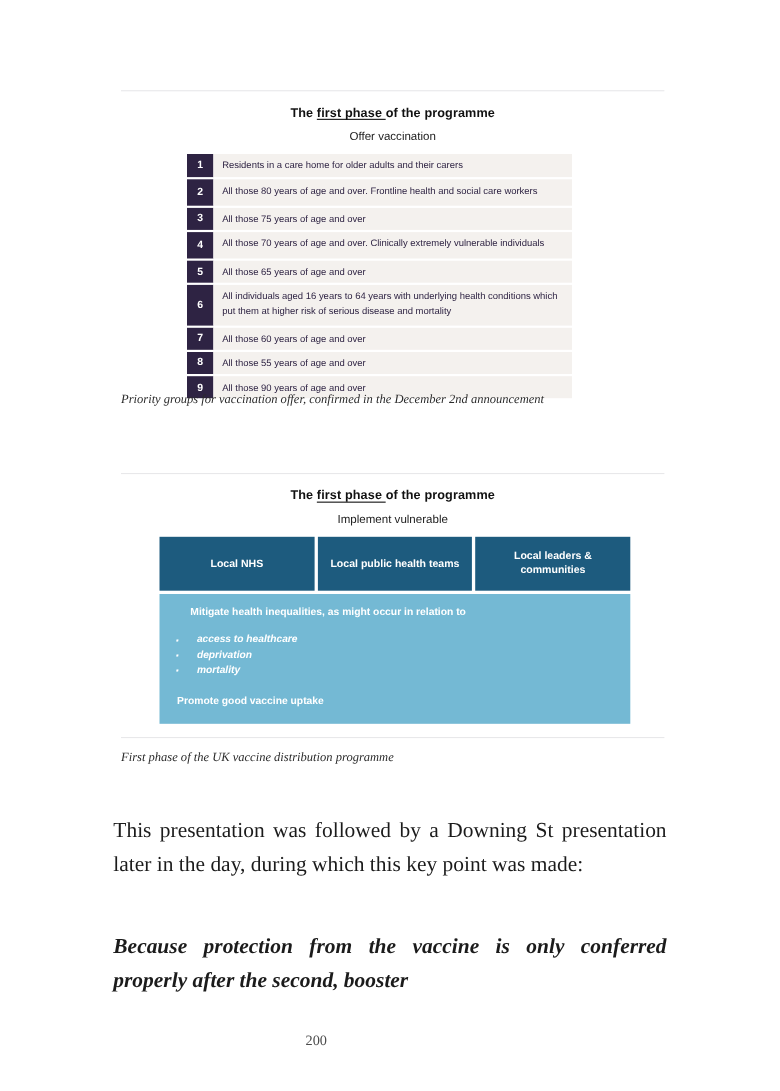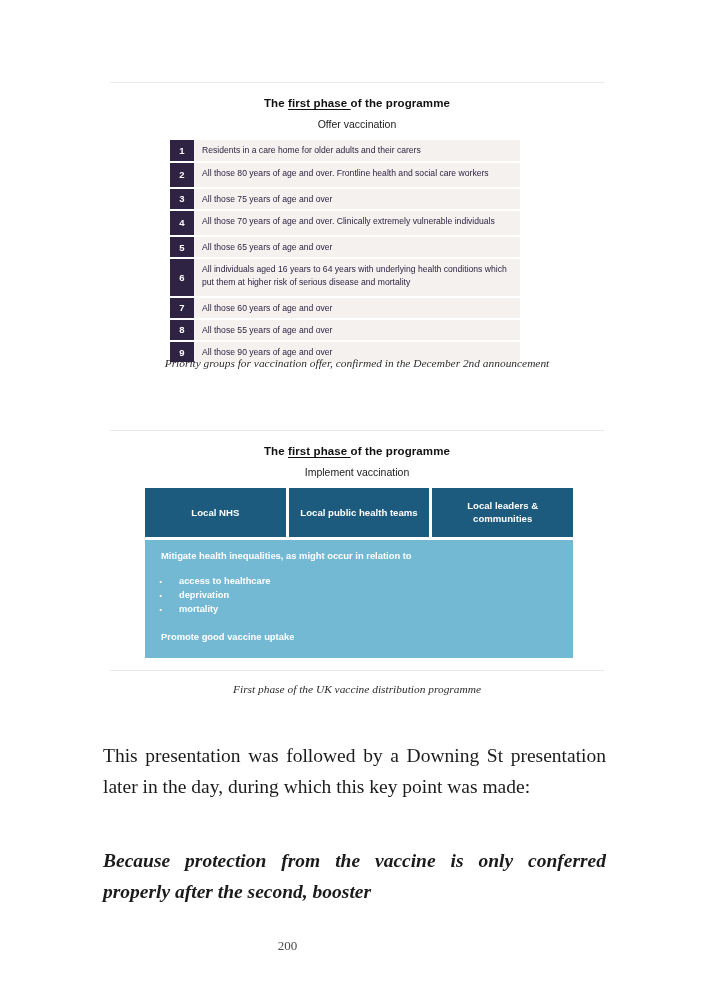--- a/index.html
+++ b/index.html
@@ -128,33 +128,34 @@
     color: #ffffff;
     font-family: "Liberation Sans", sans-serif;
     padding: 10px 12px 16px 12px;
     box-sizing: border-box;
     min-height: 109px;
   }
   .impl-lead {
     font-size: 9.4px;
     font-weight: bold;
     line-height: 1.35;
-    margin: 0 0 12px 4px;
+    margin: 0 0 12px 16px;
   }
   .impl-list {
     list-style: none;
     margin: 0 0 14px 0;
     padding: 0;
   }
   .impl-list li {
     font-size: 9.3px;
     font-weight: bold;
     line-height: 1.5;
     padding-left: 22px;
     position: relative;
+    font-style: italic;
   }
   .impl-list li::before {
     content: "\00B7";
     position: absolute;
     left: 2px;
     top: -1px;
     font-size: 12px;
     line-height: 1.35;
   }
   .impl-foot {
@@ -162,21 +163,20 @@
     font-weight: bold;
     margin: 0;
     padding-left: 4px;
   }
 
   
   .caption {
     position: absolute;
     left: 110px;
     width: 494px;
-    text-align: center;
     font-family: "Liberation Serif", serif;
     font-style: italic;
     font-size: 11.4px;
     line-height: 1.55;
     color: #2b2b2b;
   }
 
   
   .body-para {
     position: absolute;
@@ -265,21 +265,21 @@
       </div>
     </div>
   </div>
 
   <div class="caption" style="top: 355px;">Priority groups for vaccination offer, confirmed in the December 2nd announcement</div>
 
   <div class="figure-block" style="top: 430px;">
     <div class="fig-rule"></div>
     <div class="fig-inner">
       <div class="fig-title"><span>The </span><span class="ul">first phase </span><span>of the programme</span></div>
-      <div class="fig-subtitle">Implement vaccination</div>
+      <div class="fig-subtitle">Implement vulnerable</div>
 
       <div class="impl-wrap">
         <div class="impl-head">
           <div class="impl-col">Local NHS</div>
           <div class="impl-col">Local public health teams</div>
           <div class="impl-col">Local leaders &amp; communities</div>
         </div>
         <div class="impl-body">
           <p class="impl-lead">Mitigate health inequalities, as might occur in relation to</p>
           <ul class="impl-list">

